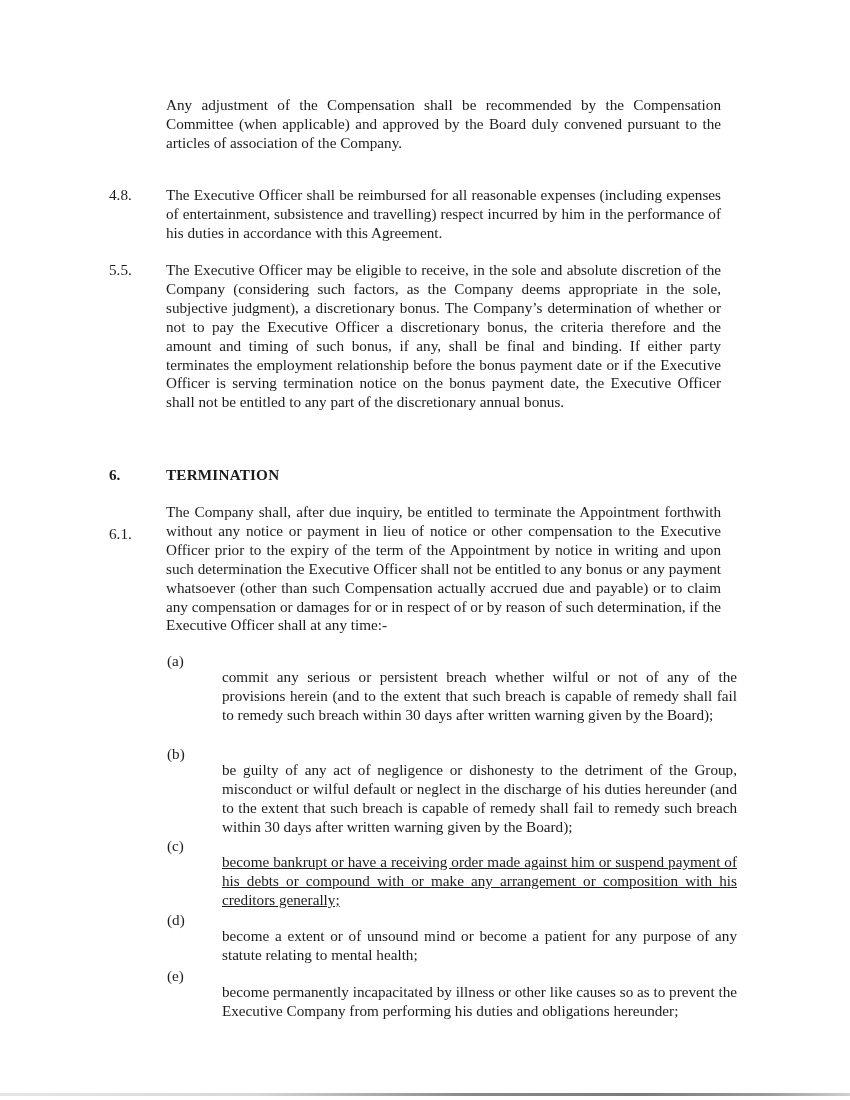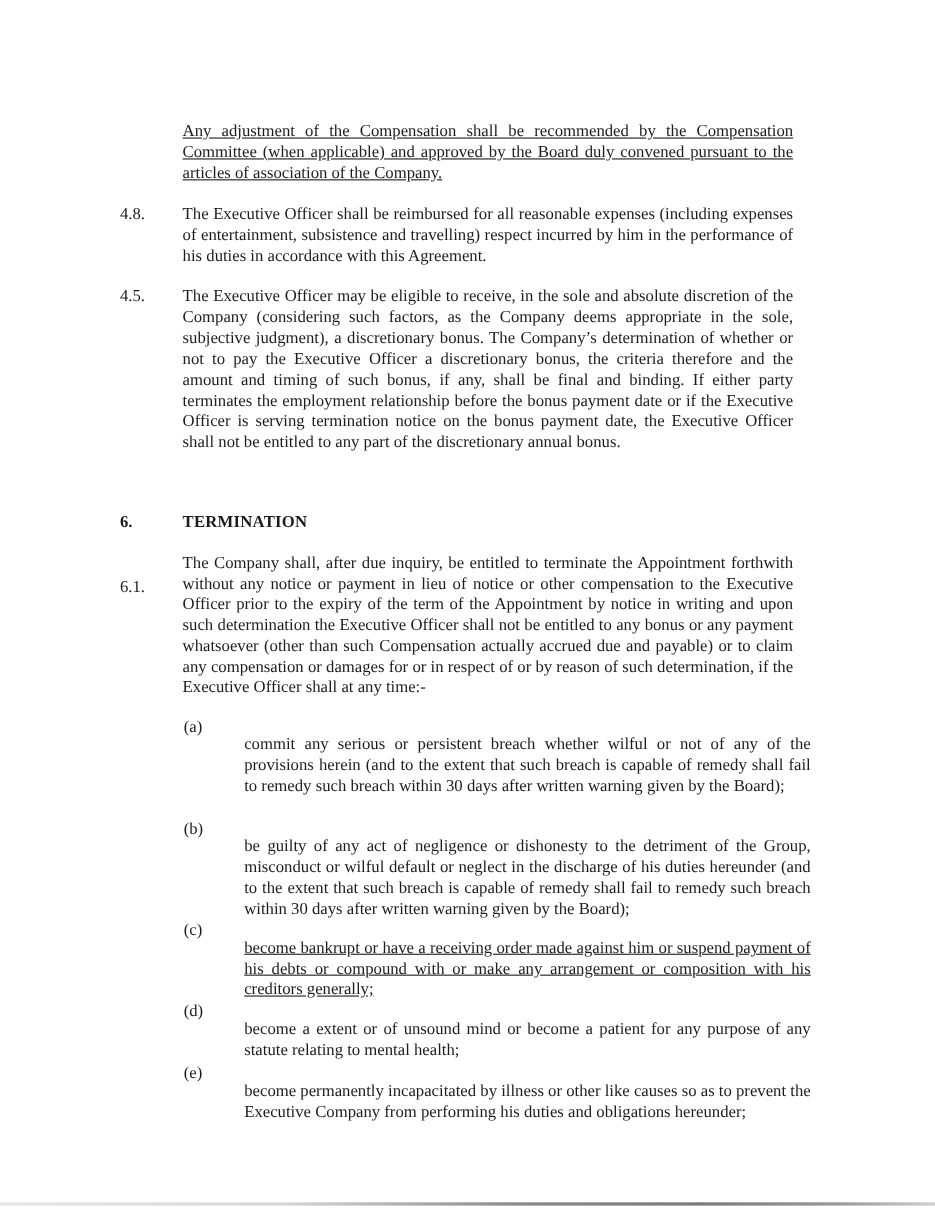--- a/index.html
+++ b/index.html
@@ -47,26 +47,26 @@
     left: 0; right: 0;
     top: 1093px; height: 3px;
     background: linear-gradient(to right, #e6e6e6 0%, #d8d8d8 30%, #8a8a8a 55%, #7a7a7a 75%, #9a9a9a 90%, #d0d0d0 100%);
   }
 </style>
 </head>
 <body>
 
 <div>
 
-  <p class="para" style="top:111px;text-decoration:underline;">Any adjustment of the Compensation shall be recommended by the Compensation Committee (when applicable) and approved by the Board duly convened pursuant to the articles of association of the Company.</p>
+  <p class="para" style="top:96px;">Any adjustment of the Compensation shall be recommended by the Compensation Committee (when applicable) and approved by the Board duly convened pursuant to the articles of association of the Company.</p>
 
   <span class="num" style="top:186px;">4.8.</span>
   <p class="para" style="top:186px;">The Executive Officer shall be reimbursed for all reasonable expenses (including expenses of entertainment, subsistence and travelling) respect incurred by him in the performance of his duties in accordance with this Agreement.</p>
 
-  <span class="num" style="top:261px;">4.5.</span>
+  <span class="num" style="top:261px;">5.5.</span>
   <p class="para" style="top:261px;">The Executive Officer may be eligible to receive, in the sole and absolute discretion of the Company (considering such factors, as the Company deems appropriate in the sole, subjective judgment), a discretionary bonus. The Company’s determination of whether or not to pay the Executive Officer a discretionary bonus, the criteria therefore and the amount and timing of such bonus, if any, shall be final and binding. If either party terminates the employment relationship before the bonus payment date or if the Executive Officer is serving termination notice on the bonus payment date, the Executive Officer shall not be entitled to any part of the discretionary annual bonus.</p>
 
   <span class="heading-num" style="top:466px;">6.</span>
   <span class="heading-title" style="top:466px;">TERMINATION</span>
 
   <span class="num" style="top:495px;margin-top:30px;">6.1.</span>
   <p class="para" style="top:503px;">The Company shall, after due inquiry, be entitled to terminate the Appointment forthwith without any notice or payment in lieu of notice or other compensation to the Executive Officer prior to the expiry of the term of the Appointment by notice in writing and upon such determination the Executive Officer shall not be entitled to any bonus or any payment whatsoever (other than such Compensation actually accrued due and payable) or to claim any compensation or damages for or in respect of or by reason of such determination, if the Executive Officer shall at any time:-</p>
 
   <span class="sub-label" style="top:652px;">(a)</span>
   <p class="sub-para" style="top:652px;">commit any serious or persistent breach whether wilful or not of any of the provisions herein (and to the extent that such breach is capable of remedy shall fail to remedy such breach within 30 days after written warning given by the Board);</p>

